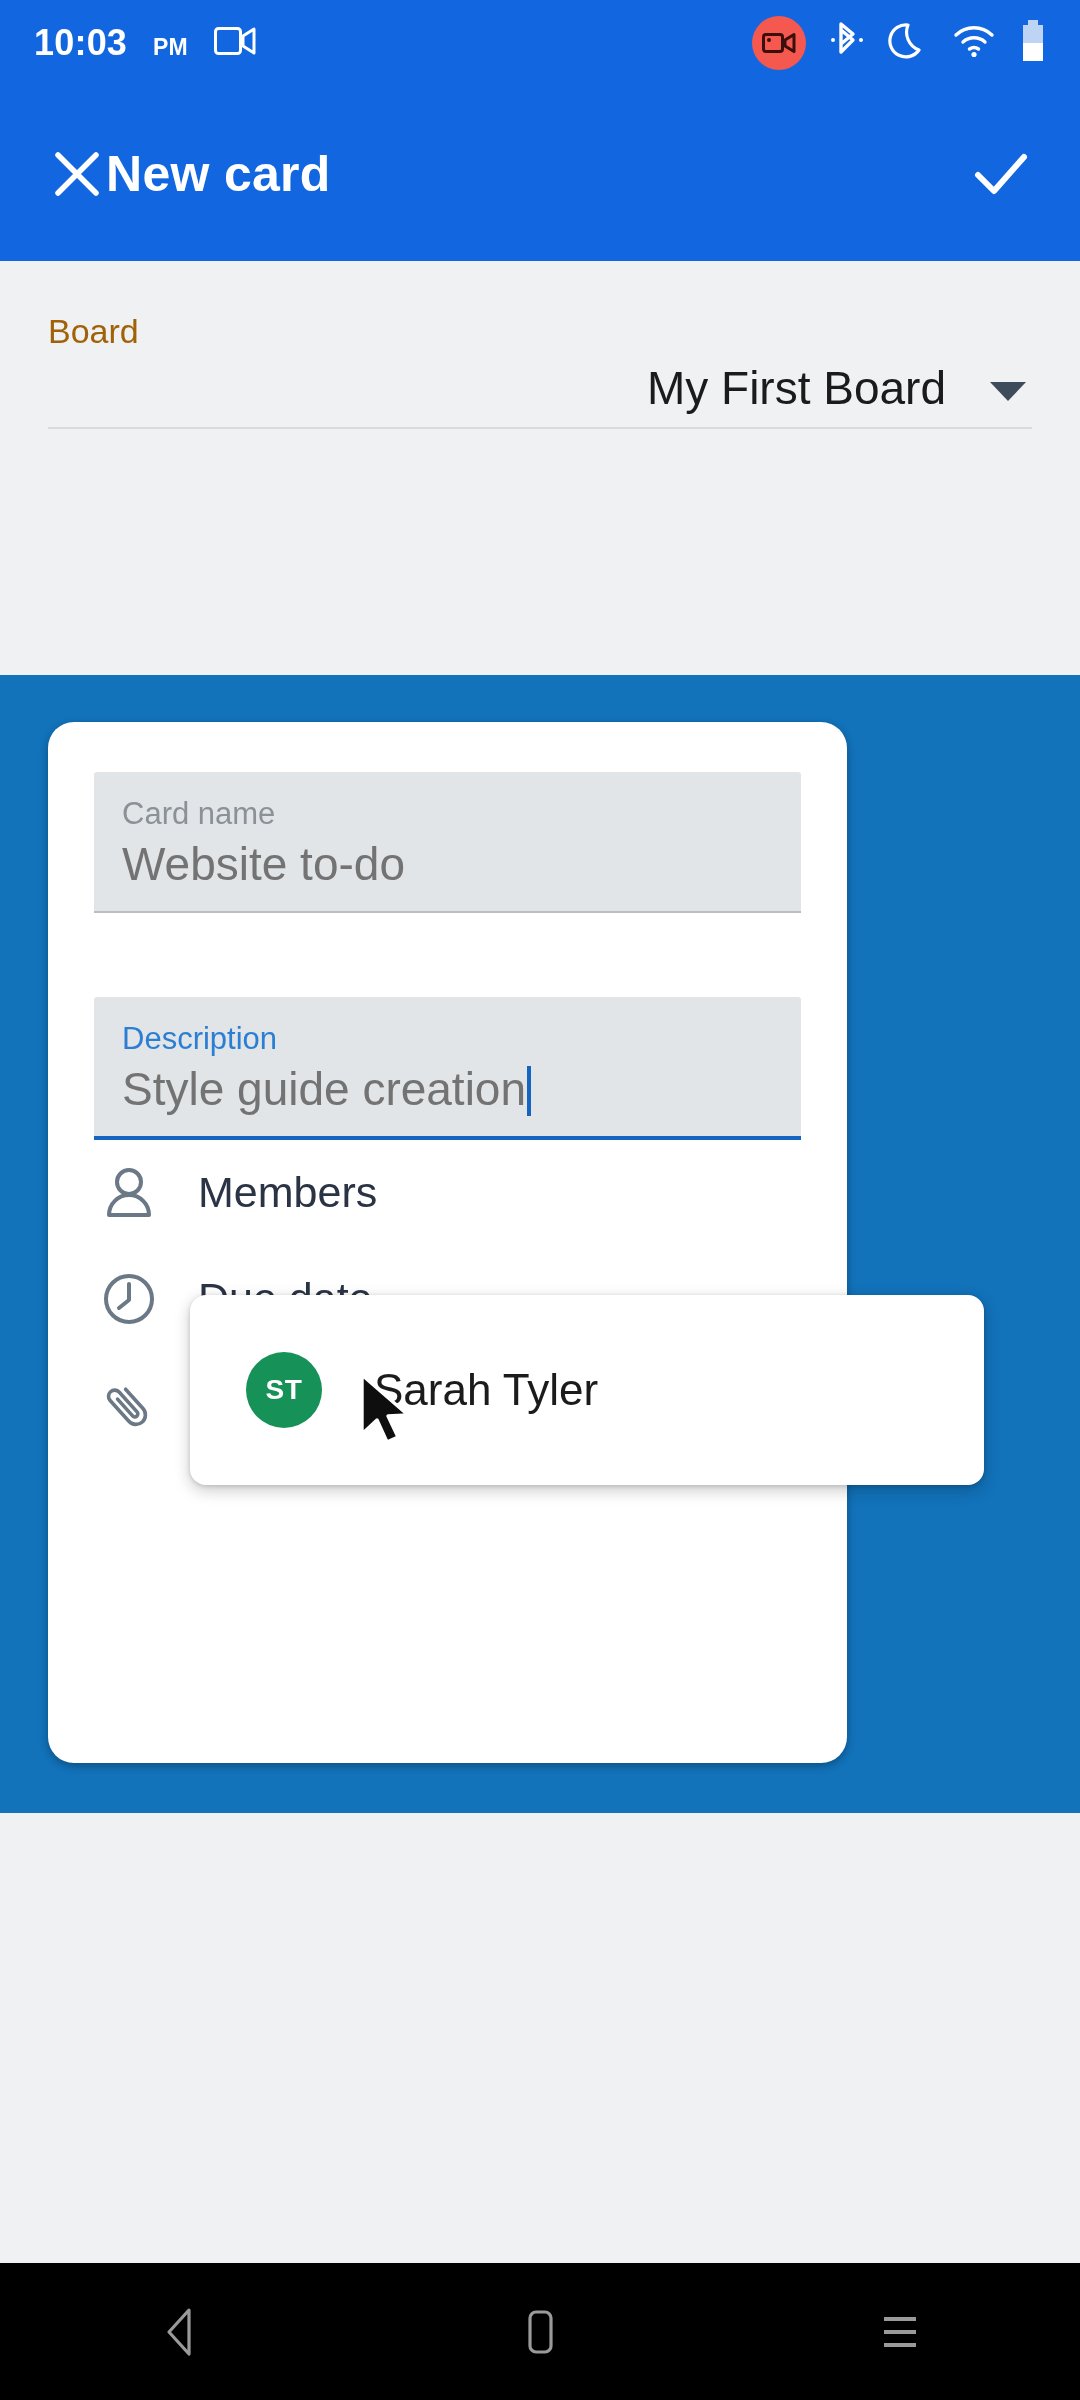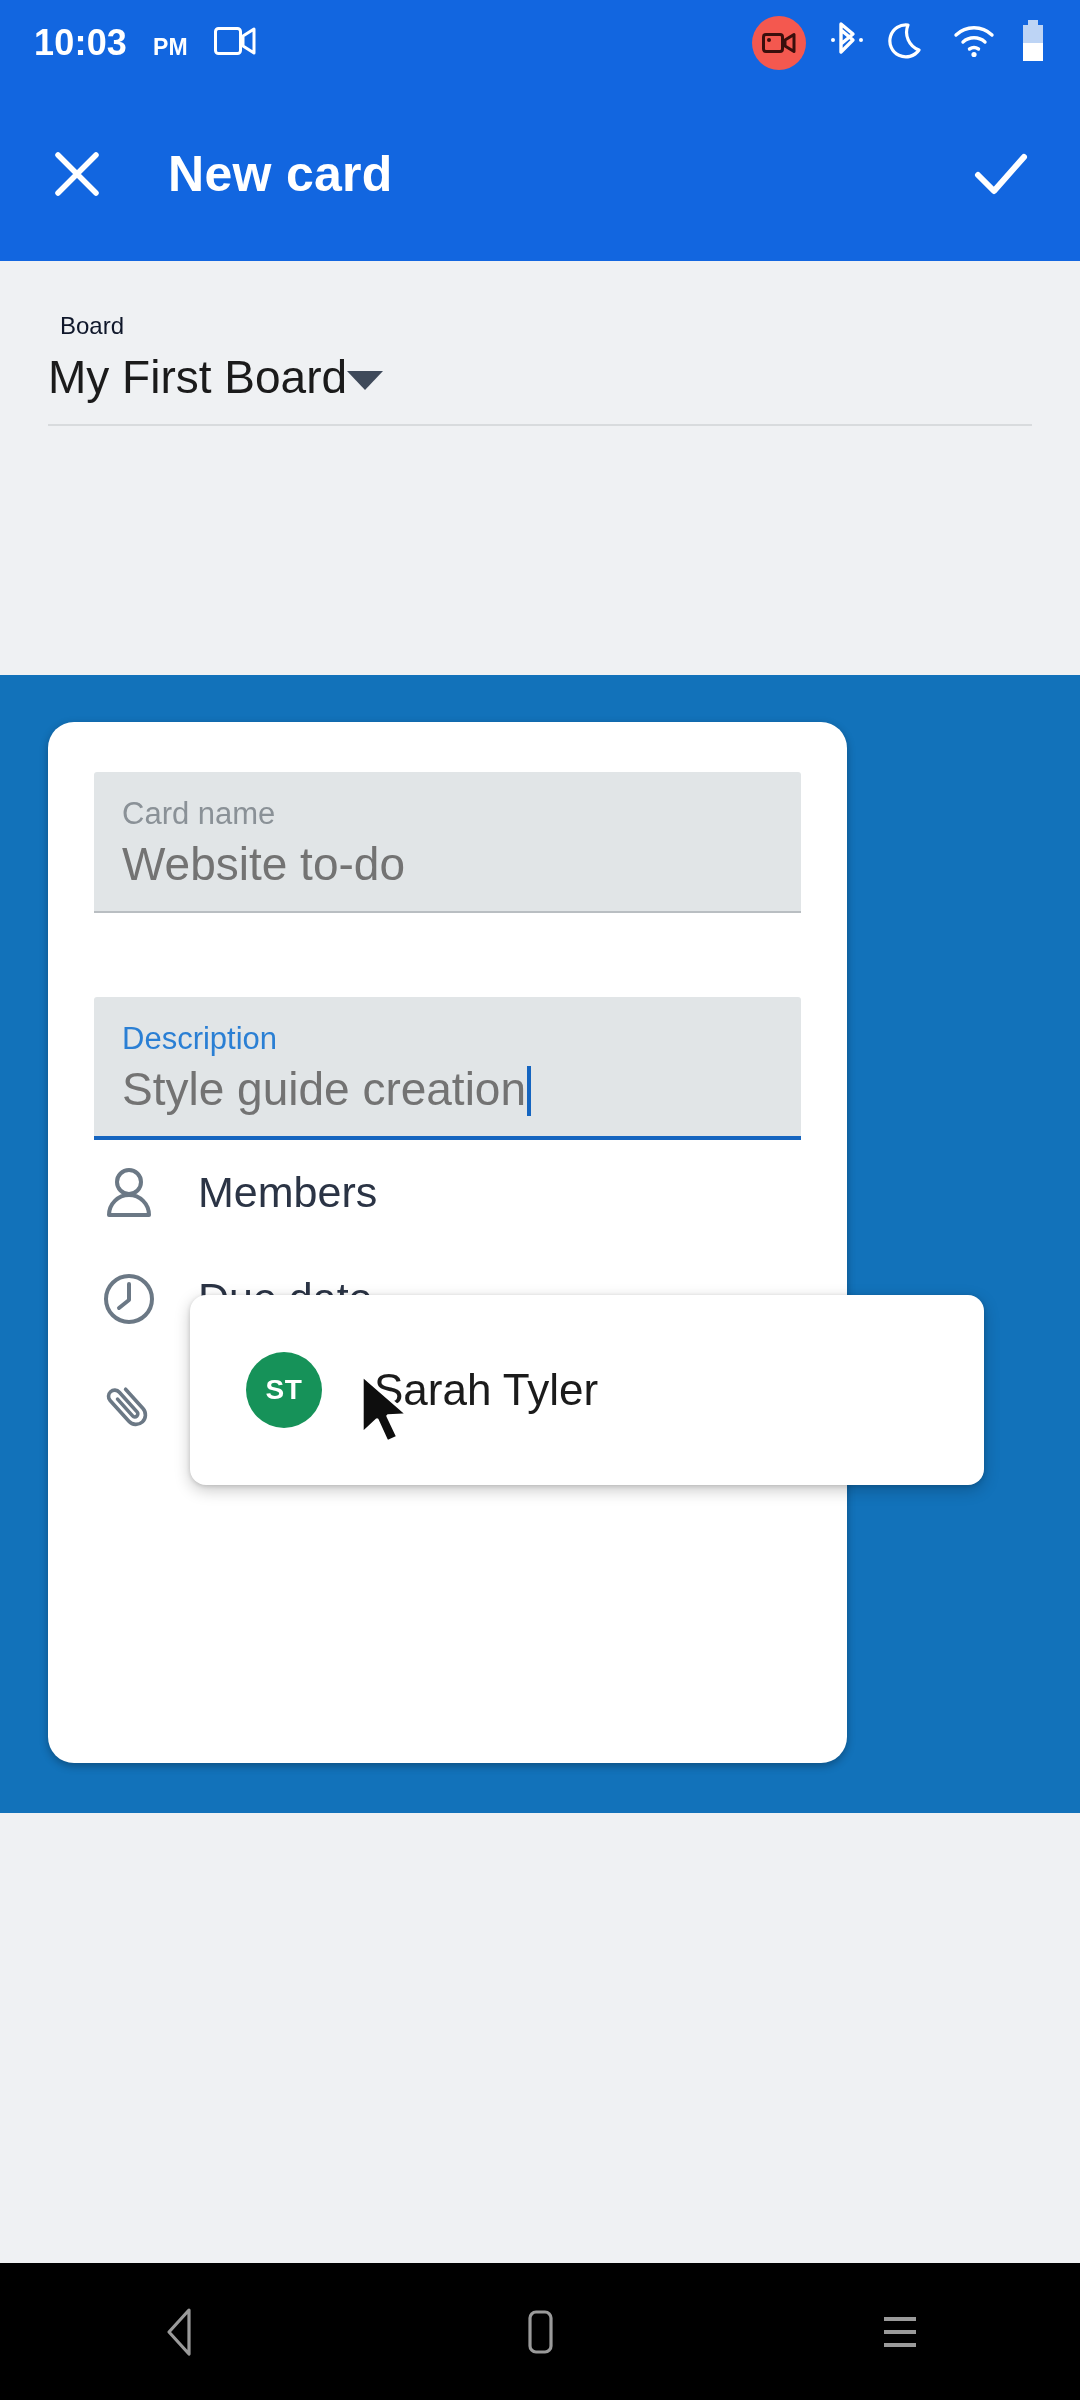--- a/index.html
+++ b/index.html
@@ -29,38 +29,38 @@
     width: 54px; height: 54px; border-radius: 50%;
     background: #f4584f; display: flex; align-items: center; justify-content: center;
   }
 
   
   .appbar {
     position: absolute; left: 0; top: 86px; width: 1080px; height: 175px;
     background: #1266e0; display: flex; align-items: center; padding: 0 48px;
   }
   .appbar-title {
-    color: #ffffff; font-size: 50px; font-weight: 700; margin-left: 62px;
+    color: #ffffff; font-size: 50px; font-weight: 700; 
     letter-spacing: .3px;
   }
   .appbar-spacer { flex: 1; }
   .icon-btn { display: flex; align-items: center; justify-content: center; cursor: pointer; }
 
   
   .selectors {
     position: absolute; left: 0; top: 261px; width: 1080px; height: 414px;
     background: #eff1f3; padding: 52px 48px 0 48px;
   }
   .field-group { position: relative; margin-bottom: 56px; }
   .field-label {
-    font-size: 24px; color: #0f172a; line-height: 1.1; margin-bottom: 14px; margin-left: 12px;
+    font-size: 34px; color: #a16207; line-height: 1.1; margin-bottom: 14px;
   }
   .field-row {
-    display: flex; align-items: flex-end; justify-content: flex-start;
-    border-bottom: 2px solid #d8dbdd; padding-bottom: 22px;
+    display: flex; align-items: flex-end; justify-content: flex-end;
+    border-bottom: 2px solid #d8dbdd; padding-bottom: 14px; gap: 44px;
   }
   .field-value { font-size: 46px; color: #1b1b1b; line-height: 1.05; }
   .caret-down {
     width: 0; height: 0;
     border-left: 18px solid transparent; border-right: 18px solid transparent;
     border-top: 19px solid #3f4a5a; margin-bottom: 12px; margin-right: 6px;
   }
 
   
   .blue-band {

